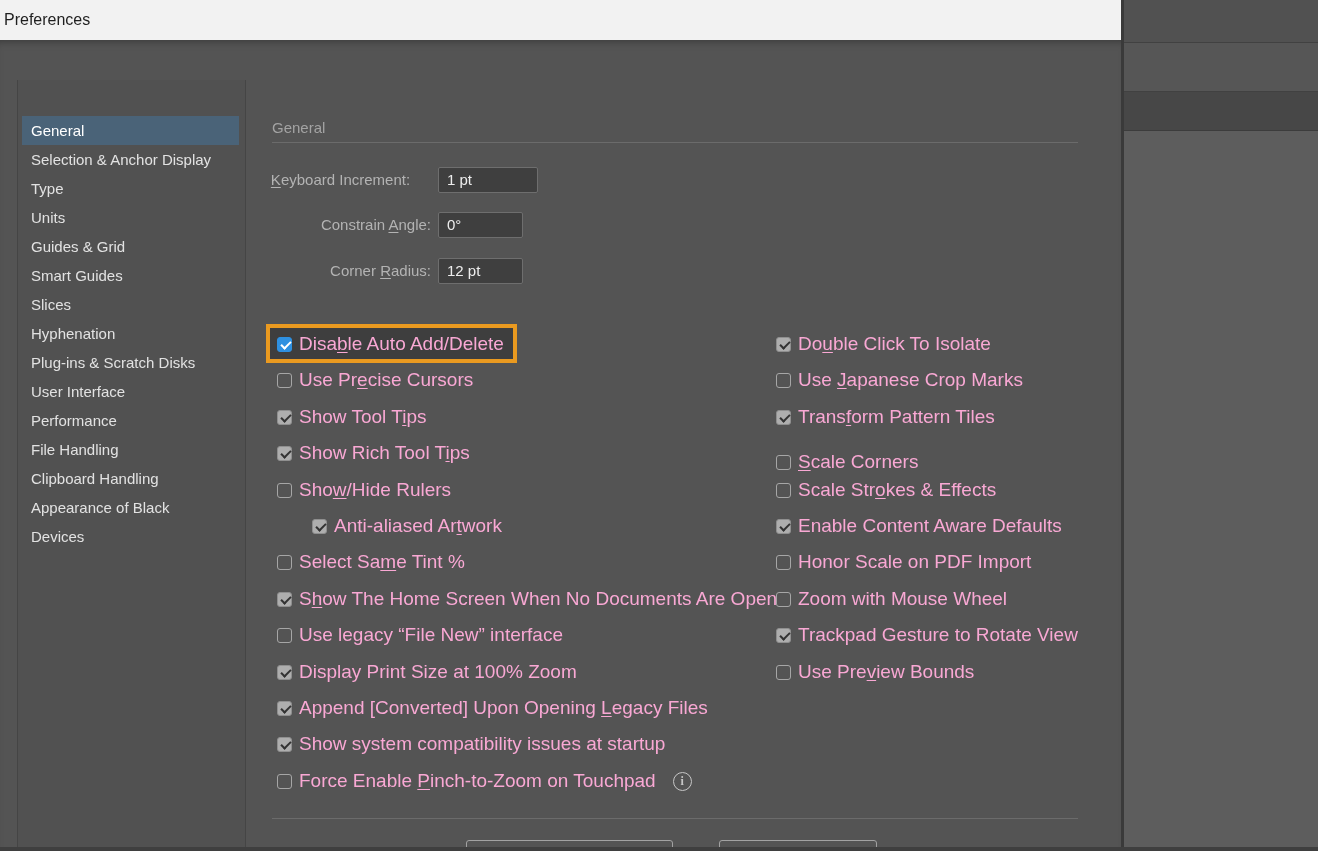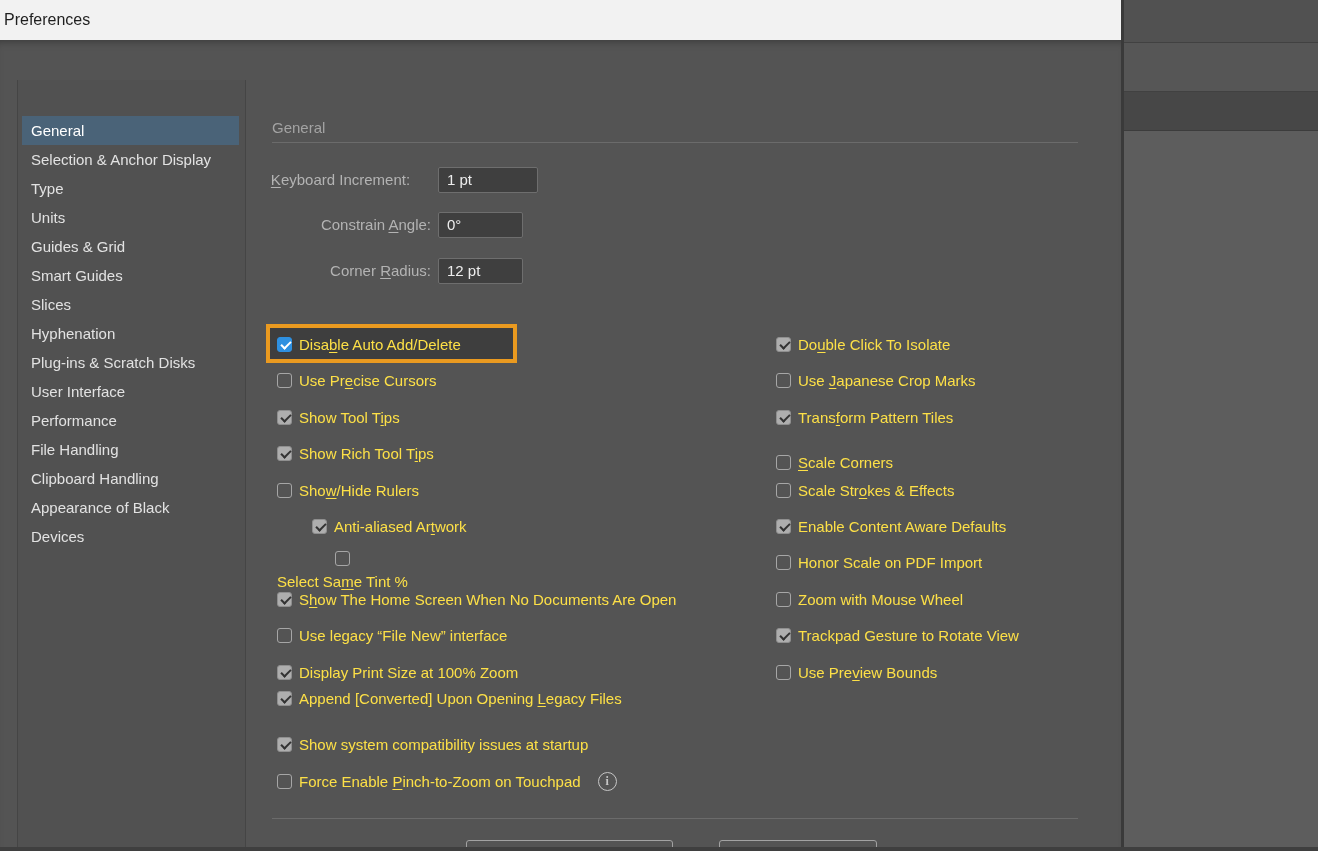--- a/index.html
+++ b/index.html
@@ -49,21 +49,21 @@
   .cb-row{position:absolute;height:22px;display:flex;align-items:center;gap:7px;
           white-space:nowrap;cursor:default;}
   .cb{width:15px;height:15px;box-sizing:border-box;border-radius:3px;position:relative;
       flex:0 0 auto;}
   .cb.unchecked{border:1px solid #a6a6a6;background:transparent;}
   .cb.checked{background:#aeaeae;border:1px solid #8f8f8f;}
   .cb.checked::after{content:"";position:absolute;left:3px;top:3.5px;width:8px;height:4px;
       border-left:2px solid #333;border-bottom:2px solid #333;transform:rotate(-45deg);}
   .cb.blue{background:var(--blue,#2e90e0);border:1px solid var(--blue,#2e90e0);}
   .cb.blue::after{border-color:#ffffff;}
-  .cb-text{font-size:15px;color:#fde047;}
+  .cb-text{font-size:19px;color:#f9a8d4;}
   .mn{text-decoration:underline;text-underline-offset:2px;}
 
   .info-icon{width:19px;height:19px;box-sizing:border-box;border:1.5px solid #c6c6c6;
       border-radius:50%;margin-left:10px;display:inline-flex;align-items:center;
       justify-content:center;color:#c6c6c6;font-size:12px;font-weight:bold;
       font-family:"Liberation Serif","DejaVu Serif",serif;flex:0 0 auto;}
 
   
   .btn{position:absolute;top:800px;height:27px;box-sizing:border-box;background:transparent;
        border:1px solid #a2a2a2;border-radius:3px;color:#ececec;font-size:15px;
@@ -139,37 +139,37 @@
           <span class="cb-text">Show Rich Tool T<span class="mn">i</span>ps</span>
         </div>
         <div class="cb-row" style="top: 146px;">
           <span class="cb unchecked"></span>
           <span class="cb-text">Sho<span class="mn">w</span>/Hide Rulers</span>
         </div>
         <div class="cb-row" style="top: 182px; padding-left: 35px;">
           <span class="cb checked"></span>
           <span class="cb-text">Anti-aliased Ar<span class="mn">t</span>work</span>
         </div>
-        <div class="cb-row" style="top: 218px; flex-direction: column;">
+        <div class="cb-row" style="top: 218px;">
           <span class="cb unchecked"></span>
           <span class="cb-text">Select Sa<span class="mn">m</span>e Tint %</span>
         </div>
         <div class="cb-row" style="top: 255px;">
           <span class="cb checked"></span>
           <span class="cb-text">S<span class="mn">h</span>ow The Home Screen When No Documents Are Open</span>
         </div>
         <div class="cb-row" style="top: 291px;">
           <span class="cb unchecked"></span>
           <span class="cb-text">Use legacy “File New” interface</span>
         </div>
         <div class="cb-row" style="top: 328px;">
           <span class="cb checked"></span>
           <span class="cb-text">Display Print Size at 100% Zoom</span>
         </div>
-        <div class="cb-row" style="top: 354px;">
+        <div class="cb-row" style="top: 364px;">
           <span class="cb checked"></span>
           <span class="cb-text">Append [Converted] Upon Opening <span class="mn">L</span>egacy Files</span>
         </div>
         <div class="cb-row" style="top: 400px;">
           <span class="cb checked"></span>
           <span class="cb-text">Show system compatibility issues at startup</span>
         </div>
         <div class="cb-row" style="top: 437px;">
           <span class="cb unchecked"></span>
           <span class="cb-text">Force Enable <span class="mn">P</span>inch-to-Zoom on Touchpad</span>

